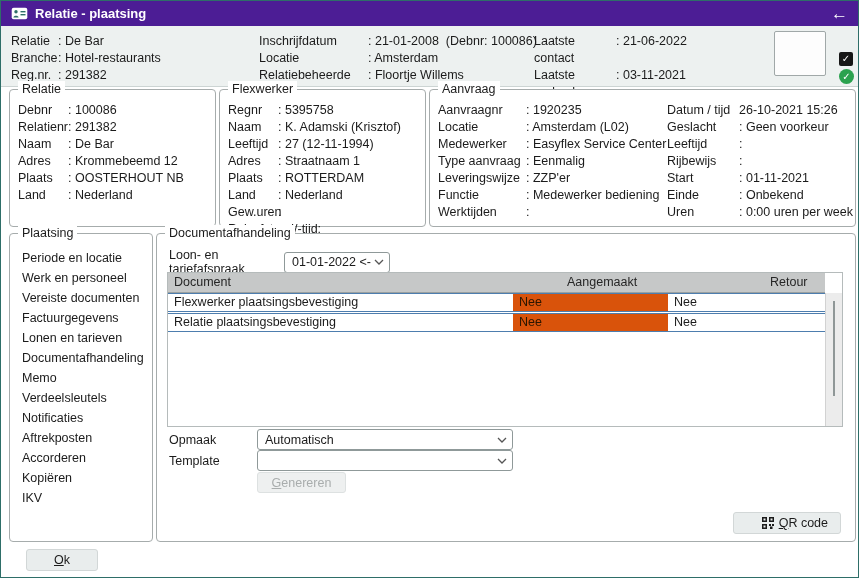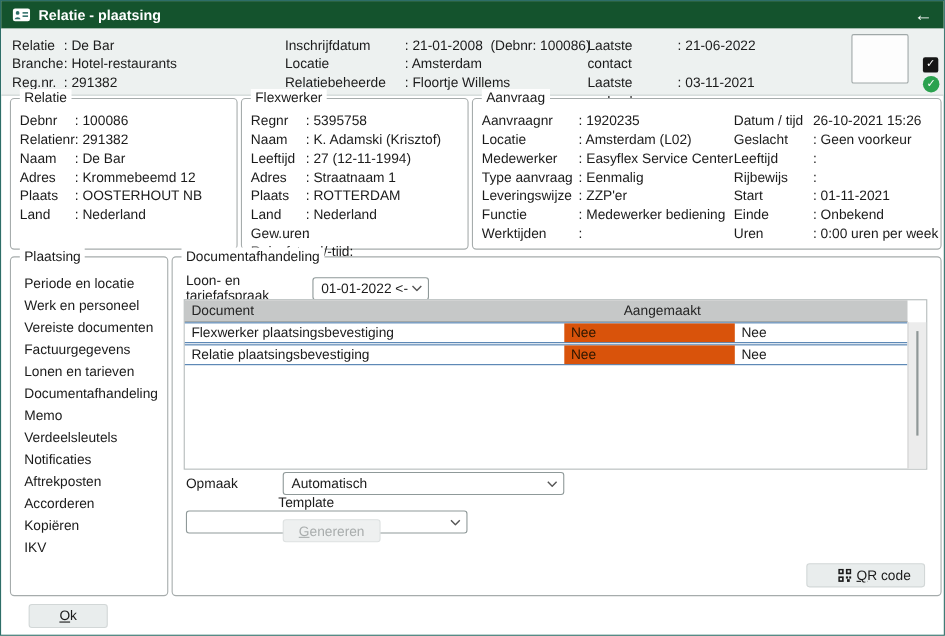--- a/index.html
+++ b/index.html
@@ -2,21 +2,21 @@
 <html><head>
 <meta charset="utf-8">
 <style>
   * { margin:0; padding:0; box-sizing:border-box; }
   html,body { width:859px; height:578px; }
   body { font-family:"Liberation Sans",sans-serif; font-size:12.5px; color:#1b1b1b; background:#fff; }
 
   .window { position:relative; width:859px; height:578px; border:1px solid #2e6e68; background:#fff; overflow:hidden; }
 
   
-  .titlebar { position:absolute; left:0; top:0; right:0; height:25px; background:#14532d; color:#fff; display:flex; align-items:center; padding:0 10px; gap:7px; }
+  .titlebar { position:absolute; left:0; top:0; right:0; height:25px; background:#4c1d95; color:#fff; display:flex; align-items:center; padding:0 10px; gap:7px; }
   .titlebar .title { font-weight:bold; font-size:13px; }
   .back { margin-left:auto; font-size:17px; font-weight:bold; line-height:1; cursor:pointer; }
 
   
   .header { position:absolute; left:0; top:25px; right:0; height:61px; background:#edf1f0; border-bottom:1px solid #ccd4d3; }
   .hcol { position:absolute; top:7px; }
   .lv { display:flex; line-height:17px; }
   .lv .l { flex:none; }
   .lv .v { white-space:pre; }
   .w47 .l { width:47px; } .w109 .l { width:109px; } .w80 .l { width:82px; }
@@ -56,21 +56,21 @@
   .docrow + .docrow { margin-top:1px; }
   .docrow .c { padding:1px 6px; overflow:hidden; white-space:nowrap; }
   .c.doc { width:345px; } .c.aang { width:155px; } .c.ret { flex:1; }
   .cell-orange { background:#d9530b; color:#2b1600; }
   .scrolltrack { position:absolute; right:0; top:20px; bottom:0; width:17px; background:#ececec; border-left:1px solid #d2d2d2; cursor:pointer; }
   .scrollthumb { position:absolute; left:7px; top:8px; width:2px; height:95px; background:#8f9797; }
 
   .form-row { position:absolute; left:12px; display:flex; align-items:center; }
   .form-row .flabel { width:88px; }
   .sel-wide { width:256px; }
-  #row-opmaak { top:195px; } #row-template { top:216px;flex-direction:column; }
+  #row-opmaak { top:195px; } #row-template { top:216px; }
 
   .btn { position:absolute; display:flex; align-items:center; justify-content:center; gap:5px; background:#e9eded; border:1px solid #d2d7d7; border-radius:3px; height:22px; padding:0 12px; cursor:pointer; }
   .btn-label { display:block; }
   .btn-label::first-letter { text-decoration:underline; }
   #btn-genereren { left:100px; top:238px; width:89px; height:21px; color:#a9adad; background:#eef0f0; border-color:#dde1e1; }
   #btn-qr { right:14px; top:278px;padding-left:28px; }
   #btn-ok { left:25px; top:548px; width:72px;text-align:right; }
 
   .ticon svg, .qr-icon svg { display:block; }
 </style>
@@ -304,20 +304,21 @@
               <path d="M1 1 L5 5 L9 1" stroke="#555" stroke-width="1.3" fill="none"></path>
             </svg>
           </span>
       </div>
     </div>
 
     <div class="doclist">
       <div class="dochead">
         <div class="c doc">Document</div>
         <div class="c aang">Aangemaakt</div>
+        <div class="c ret">Retour</div>
       </div>
       <div class="docrow">
         <div class="c doc">Flexwerker plaatsingsbevestiging</div>
         <div class="c aang cell-orange">Nee</div>
         <div class="c ret">Nee</div>
       </div>
       <div class="docrow">
         <div class="c doc">Relatie plaatsingsbevestiging</div>
         <div class="c aang cell-orange">Nee</div>
         <div class="c ret">Nee</div>

